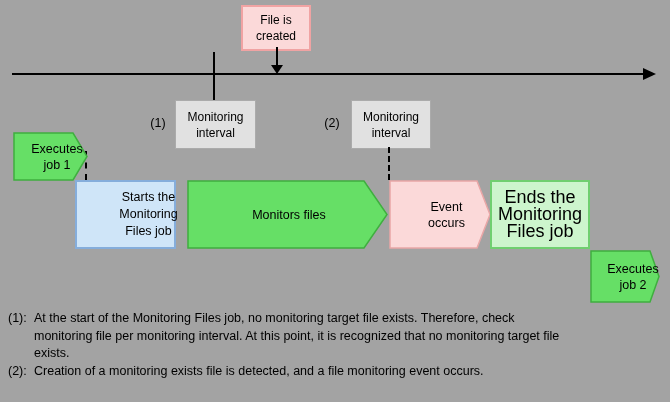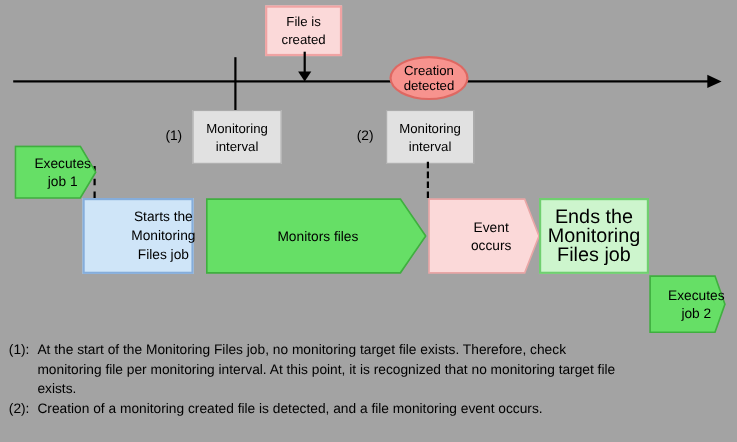--- a/index.html
+++ b/index.html
@@ -76,22 +76,20 @@
 
   <div class="abs tl-line"></div>
   <div class="abs tl-head"></div>
   <div class="abs tick1"></div>
 
   <div class="abs center-text file-box pre">File is
 created</div>
   <div class="abs down-line"></div>
   <div class="abs down-head"></div>
 
-  <div class="abs center-text ellipse pre">Creation
-detected</div>
 
   <div class="abs marker m1">(1)</div>
   <div class="abs center-text gray-box gbox1 pre">Monitoring
 interval</div>
   <div class="abs marker m2">(2)</div>
   <div class="abs center-text gray-box gbox2 pre">Monitoring
 interval</div>
 
   <div class="abs dash dash1"></div>
   <div class="abs dash dash2"></div>
@@ -137,17 +135,17 @@
 
   <div class="abs notes">
     <div class="note">
       <div class="nm">(1):</div>
       <div class="nt pre">At the start of the Monitoring Files job, no monitoring target file exists. Therefore, check
 monitoring file per monitoring interval. At this point, it is recognized that no monitoring target file
 exists.</div>
     </div>
     <div class="note">
       <div class="nm">(2):</div>
-      <div class="nt pre">Creation of a monitoring created file is detected, and a file monitoring event occurs.</div>
+      <div class="nt pre">Creation of a monitoring exists file is detected, and a file monitoring event occurs.</div>
     </div>
   </div>
 
 </div>
 
 </body></html>

